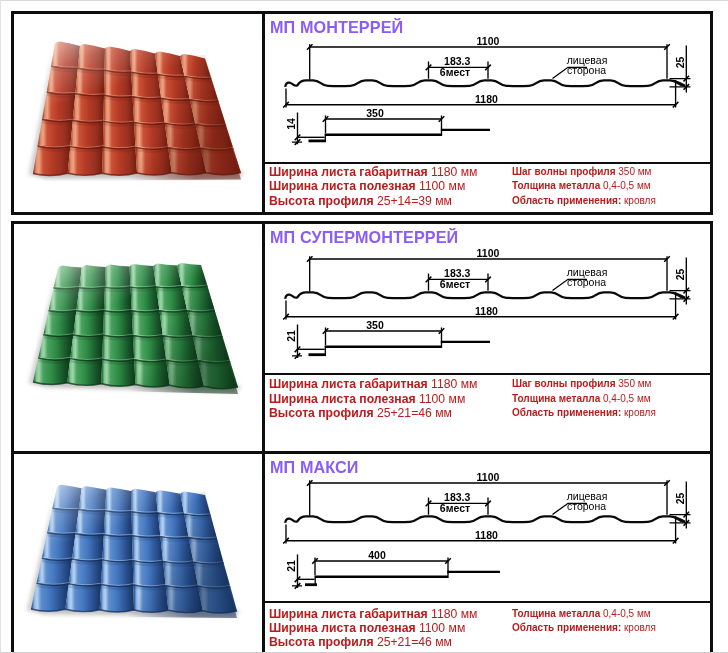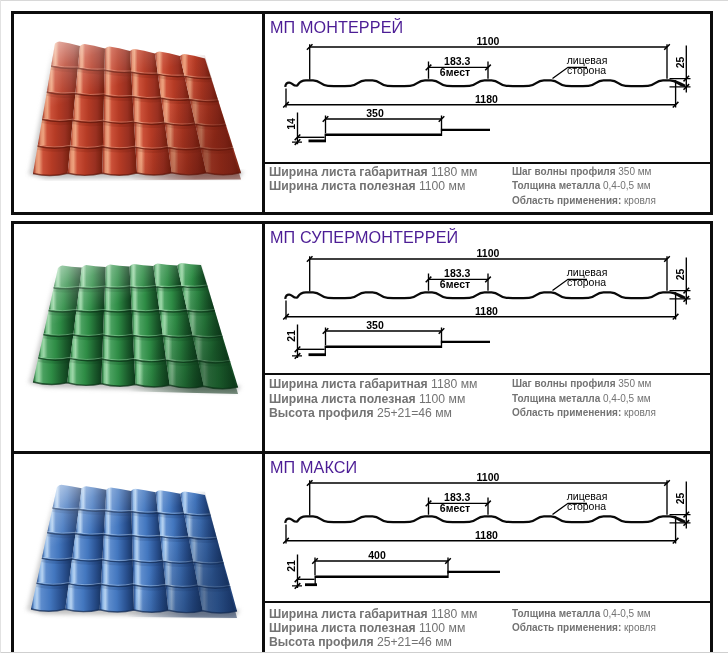--- a/index.html
+++ b/index.html
@@ -1,23 +1,23 @@
 <!DOCTYPE html>
 <html><head><meta charset="utf-8">
 <style>
 html,body{margin:0;padding:0}
 body{width:728px;height:653px;position:relative;overflow:hidden;background:#fff;
  font-family:"Liberation Sans",sans-serif}
 .panel{position:absolute;left:11px;width:701.5px;border:3px solid #0d0d0d;
  box-sizing:border-box;background:#fff}
 .vdiv{position:absolute;left:248px;top:0;width:2.6px;height:100%;background:#0d0d0d}
 .hdiv{position:absolute;left:248px;right:0;height:2.6px;background:#0d0d0d}
-.title{position:absolute;left:256px;top:3.8px;font-size:16.2px;font-weight:normal;
- color:#4c1d95;letter-spacing:0.1px;white-space:nowrap}
-.specs{position:absolute;font-size:12.2px;line-height:14.4px;color:#737373;white-space:nowrap}
+.title{position:absolute;left:256px;top:3.8px;font-size:16.2px;font-weight:bold;
+ color:#8b5cf6;letter-spacing:0.1px;white-space:nowrap}
+.specs{position:absolute;font-size:12.2px;line-height:14.4px;color:#b91c1c;white-space:nowrap}
 .specs b{font-weight:bold}
 .c1{left:255px}
 .c2{left:498px;font-size:10px}
 svg text.dl{font-size:10.5px;font-weight:bold;font-family:"Liberation Sans",sans-serif;fill:#000}
 svg text.dr{font-size:10.5px;font-family:"Liberation Sans",sans-serif;fill:#000}
 </style></head><body>
 <div class="panel" style="top:11.0px;height:204px">
 <svg width="248" height="199" viewBox="0 0 248 199" style="position:absolute;left:0.5px;top:1px">
       <defs>
         <linearGradient id="g6920c" x1="0" y1="0" x2="1" y2="0">
@@ -132,20 +132,21 @@
         <path d="M 324.3 136.0 L 324.3 142.1" stroke="#000" stroke-width="1.3" fill="none"></path>
         <path d="M 296.5 112.5 L 296.5 144.3 M 291.0 142.1 L 301.0 142.1" stroke="#000" stroke-width="1.35" fill="none"></path>
         <path d="M 293.7 140.1 L 299.3 134.5" stroke="#000" stroke-width="1.5"></path>
         <path d="M 293.7 144.9 L 299.3 139.3" stroke="#000" stroke-width="1.5"></path>
         <text x="293.6" y="124" text-anchor="middle" class="dl" transform="rotate(-90 293.6 124)">14</text>
       </g>
     </svg>
 <div class="specs c1" style="top:151.0px">
 <div><b>Ширина листа габаритная</b> 1180 мм</div>
 <div><b>Ширина листа полезная</b> 1100 мм</div>
+<div><b>Высота профиля</b> 25+14=39 мм</div>
 </div>
 <div class="specs c2" style="top:151.0px">
 <div><b>Шаг волны профиля</b> 350 мм</div>
 <div><b>Толщина металла</b> 0,4-0,5 мм</div>
 <div><b>Область применения:</b> кровля</div>
 </div>
 </div>
 <div class="panel" style="top:221.0px;height:258px">
 <svg width="248" height="199" viewBox="0 0 248 199" style="position:absolute;left:0.5px;top:1px">
       <defs>

